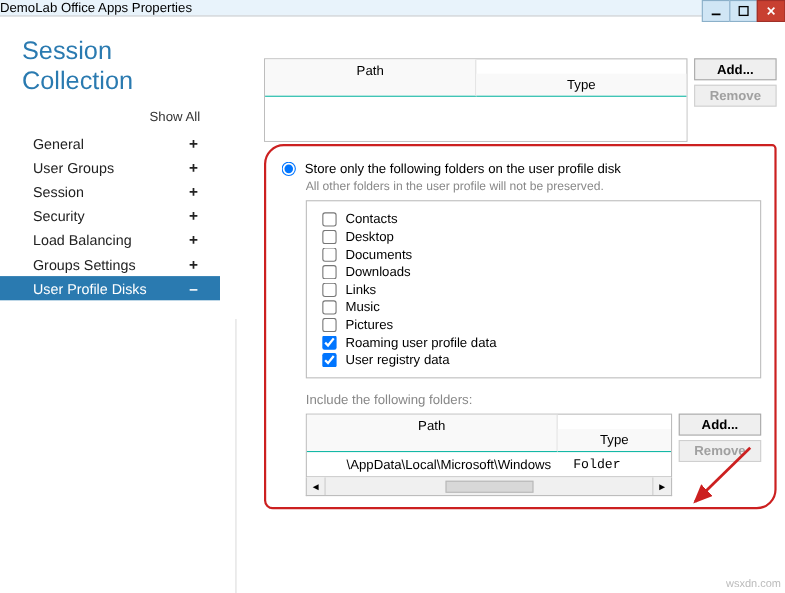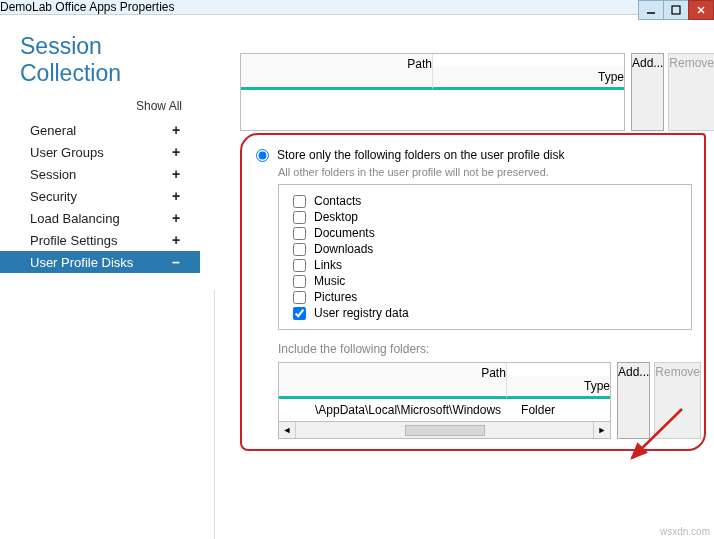--- a/index.html
+++ b/index.html
@@ -20,24 +20,24 @@
     .nav-item { display: flex; align-items: center; justify-content: space-between; padding: 3px 18px 3px 30px; font-size: 13px; color: #222; cursor: default; }
     .nav-item.selected { background: #2a7ab0; color: #fff; }
     .nav-item .expand { font-size: 14px; font-weight: bold; width: 12px; text-align: center; }
     .vline { border-right: 1px solid #ddd; width: 0; margin-left: 28px; height: 250px; position: absolute; left: 186px; top: 290px; }
     
     .main { flex: 1; padding: 38px 8px 0 28px; position: relative; }
     
     .upper-grid { display: flex; gap: 6px; margin-bottom: 10px; }
     .grid-table { flex: 1; border: 1px solid #bdbdbd; }
     .grid-head { display: flex; }
-    .grid-head-cell { flex: 1; text-align: right; font-size: 12px; padding: 3px 0; background: #f9f9f9; border-right: 1px solid #e0e0e0; border-bottom: 3px solid #14b8a6; }
+    .grid-head-cell { flex: 1; text-align: center; font-size: 12px; padding: 3px 0; background: #f9f9f9; border-right: 1px solid #e0e0e0; border-bottom: 1px solid #14b8a6; }
     .grid-head-cell:last-child { border-right: none; margin-top: 13px; }
     .grid-body { height: 40px; background: #fff; }
-    .btn-col { display: flex; flex-direction: row; gap: 4px; width: 75px; }
+    .btn-col { display: flex; flex-direction: column; gap: 4px; width: 75px; font-weight: bold; }
     .std-btn { font-size: 12px; padding: 2px 0; background: #efefef; border: 1px solid #a8a8a8; text-align: center; cursor: default; }
     .std-btn.disabled { color: #a0a0a0; border-color: #cfcfcf; }
     
     .highlight-region { border: 2px solid #cc2020; border-radius: 18px; border-top-right-radius: 4px; border-bottom-left-radius: 8px; padding: 10px 12px 10px 14px; margin-top: -8px; position: relative; }
     
     .radio-row { display: flex; align-items: center; gap: 8px; font-size: 12px; margin: 3px 0 4px 0; }
     .radio-row input { margin: 0; }
     .sub-label { font-size: 11px; color: #888; margin: 0 0 6px 22px; }
     
     .folder-box { border: 1px solid #bdbdbd; padding: 8px 14px; margin: 0 0 12px 22px; background: #fff; }
@@ -45,21 +45,21 @@
     .chk-row input { margin: 0; width: 13px; height: 13px; }
     
     .include-label { font-size: 12px; color: #888; margin: 6px 0 6px 22px; }
     
     .lower-grid { display: flex; gap: 6px; margin-left: 22px; }
     .lower-table { flex: 1; display: flex; flex-direction: column; }
     .lower-table-inner { border: 1px solid #bdbdbd; }
     .lower-body-row { display: flex; font-size: 12px; margin-left: 28px; }
     .lower-cell { padding: 4px 8px; }
     .lower-cell.path { flex: 2.2; }
-    .lower-cell.type { flex: 1; padding-left: 12px; }
+    .lower-cell.type { flex: 1; padding-left: 12px; font-family: Liberation Mono, monospace; }
     .hscroll { display: flex; border: 1px solid #bdbdbd; border-top: none; height: 17px; background: #f0f0f0; align-items: stretch; }
     .hscroll-btn { width: 17px; display: flex; align-items: center; justify-content: center; font-size: 9px; background: #f0f0f0; }
     .hscroll-btn.left { border-right: 1px solid #ccc; }
     .hscroll-btn.right { border-left: 1px solid #ccc; }
     .hscroll-track { flex: 1; display: flex; align-items: center; justify-content: center; }
     .hscroll-thumb { width: 80px; height: 11px; background: #d8d8d8; border: 1px solid #b8b8b8; }
     
     .arrow-annotation { position: absolute; left: 380px; top: 268px; pointer-events: none; }
     
     .watermark { position: absolute; right: 4px; bottom: 2px; font-size: 10px; color: #bbb; }
@@ -108,21 +108,21 @@
         </div>
         <div class="nav-item">
           <span>Security</span>
           <span class="expand">+</span>
         </div>
         <div class="nav-item">
           <span>Load Balancing</span>
           <span class="expand">+</span>
         </div>
         <div class="nav-item">
-          <span>Profile Settings</span>
+          <span>Groups Settings</span>
           <span class="expand">+</span>
         </div>
         <div class="nav-item selected">
           <span>User Profile Disks</span>
           <span class="expand">–</span>
         </div>
       </div>
   </div>
   <div class="vline"></div>
 
@@ -170,20 +170,24 @@
             <input type="checkbox" style="">
             <span>Links</span>
           </label>
           <label class="chk-row">
             <input type="checkbox" style="">
             <span>Music</span>
           </label>
           <label class="chk-row">
             <input type="checkbox" style="">
             <span>Pictures</span>
+          </label>
+          <label class="chk-row">
+            <input type="checkbox" checked="" style="">
+            <span>Roaming user profile data</span>
           </label>
           <label class="chk-row">
             <input type="checkbox" checked="" style="">
             <span>User registry data</span>
           </label>
         </div>
 
       <div class="include-label">Include the following folders:</div>
 
       <div class="lower-grid">

